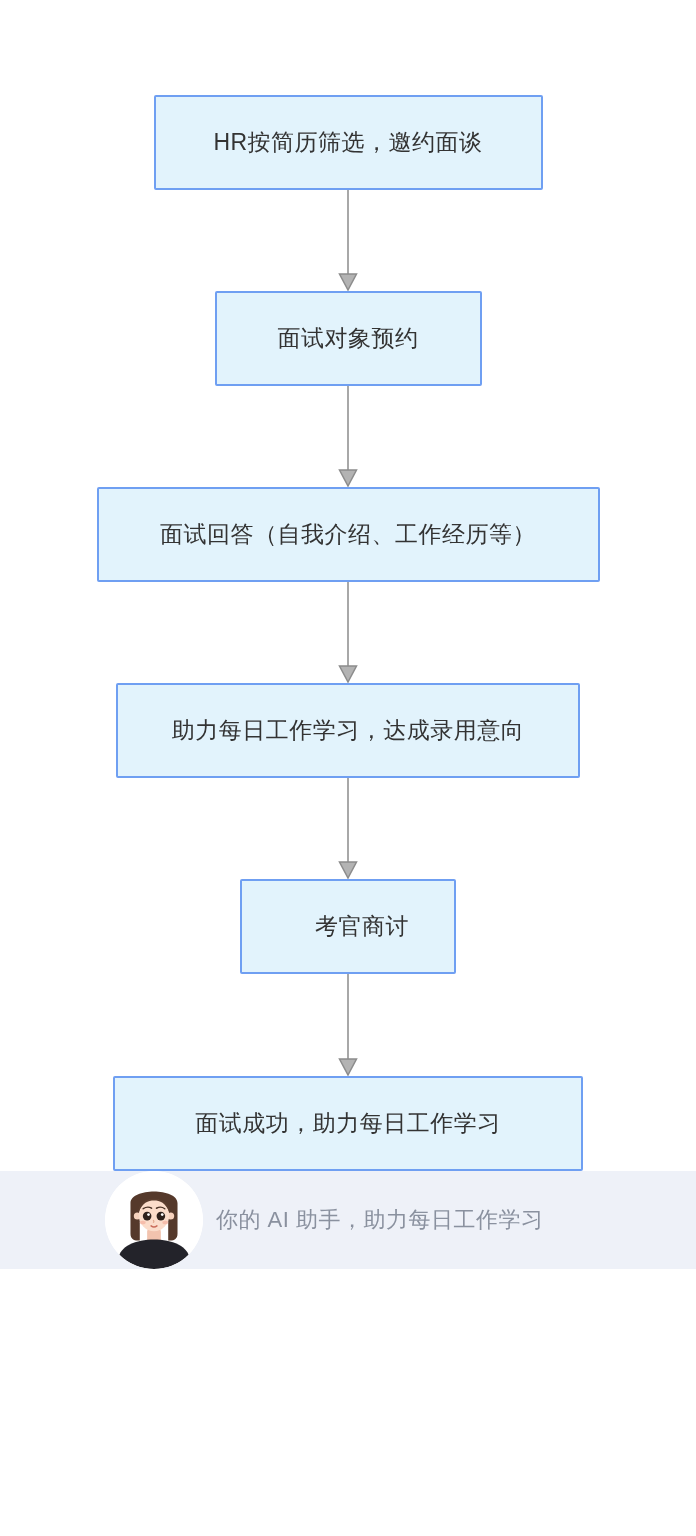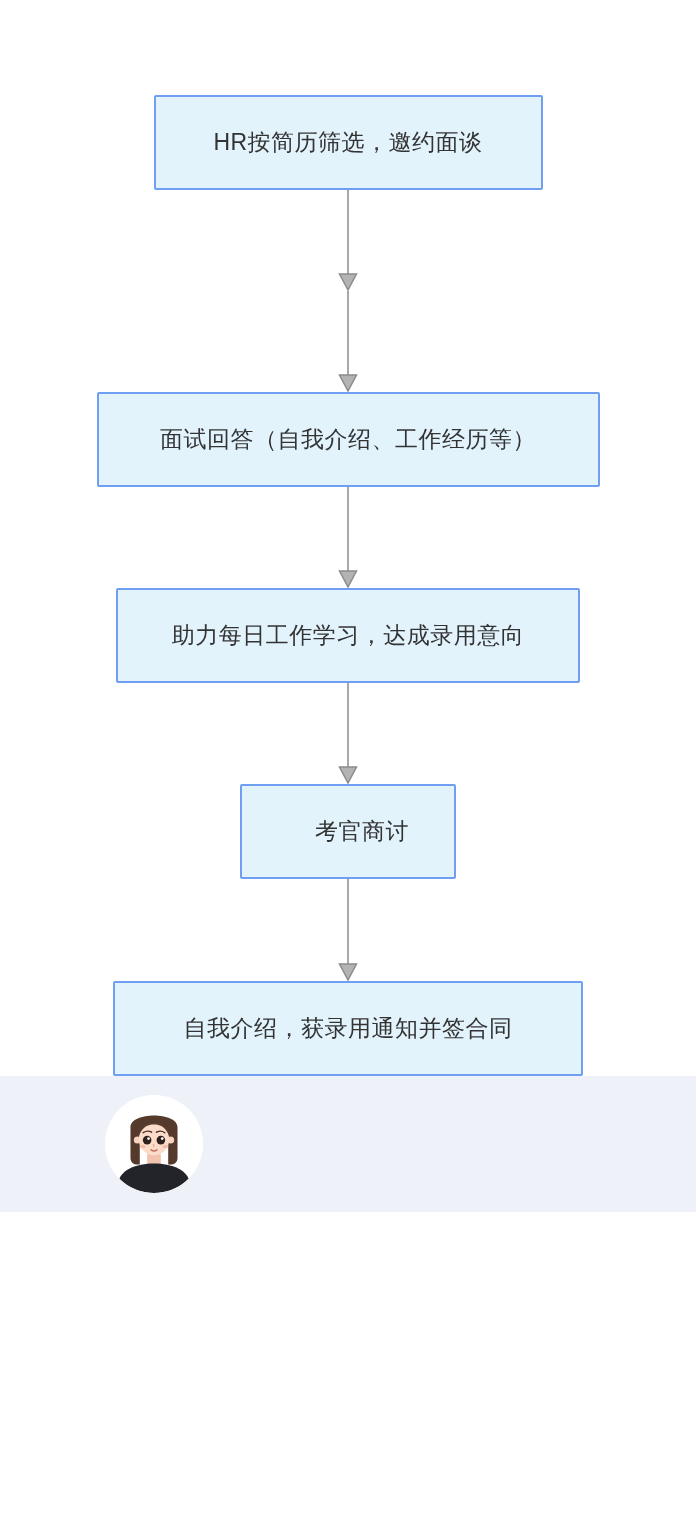--- a/index.html
+++ b/index.html
@@ -82,20 +82,23 @@
 
     <div class="node w1">
       <span>HR按简历筛选，邀约面谈</span>
     </div>
 
     <svg class="arrow" width="24" height="101" viewBox="0 0 24 101">
       <line x1="12" y1="0" x2="12" y2="86" stroke="#a8a8a8" stroke-width="2"></line>
       <polygon points="3.5,84 20.5,84 12,100" fill="#b3b3b3" stroke="#8c8c8c" stroke-width="1.5"></polygon>
     </svg>
 
+    <div class="node w2">
+      <span>面试对象预约</span>
+    </div>
 
     <svg class="arrow" width="24" height="101" viewBox="0 0 24 101">
       <line x1="12" y1="0" x2="12" y2="86" stroke="#a8a8a8" stroke-width="2"></line>
       <polygon points="3.5,84 20.5,84 12,100" fill="#b3b3b3" stroke="#8c8c8c" stroke-width="1.5"></polygon>
     </svg>
 
     <div class="node w3">
       <span>面试回答（自我介绍、工作经历等）</span>
     </div>
 
@@ -116,21 +119,21 @@
     <div class="node w5">
       <span>考官商讨</span>
     </div>
 
     <svg class="arrow" width="24" height="102" viewBox="0 0 24 102">
       <line x1="12" y1="0" x2="12" y2="87" stroke="#a8a8a8" stroke-width="2"></line>
       <polygon points="3.5,85 20.5,85 12,101" fill="#b3b3b3" stroke="#8c8c8c" stroke-width="1.5"></polygon>
     </svg>
 
     <div class="node w6">
-      <span>自我介绍，获录用通知并签合同</span>
+      <span>面试成功，助力每日工作学习</span>
     </div>
 
   </div>
 
   <div class="spacer"></div>
 
   <div class="footer">
 
     <div class="avatar">
       <svg viewBox="0 0 100 100">
@@ -166,17 +169,18 @@
           <ellipse cx="38.5" cy="52.5" rx="3" ry="1.8" fill="#f5b5a2" opacity="0.8"></ellipse>
           <ellipse cx="61.5" cy="52.5" rx="3" ry="1.8" fill="#f5b5a2" opacity="0.8"></ellipse>
 
           <path d="M49.4 50.5 q1 1 0 1.8" stroke="#e0a78d" stroke-width="1.2" fill="none" stroke-linecap="round"></path>
           <path d="M47 56 q3 2.4 6 0" stroke="#c96c5a" stroke-width="1.5" fill="none" stroke-linecap="round"></path>
         </g>
       </svg>
     </div>
 
     <div class="brand-meta">
+      <div class="brand-subtitle">你的 AI 助手，助力每日工作学习</div>
     </div>
 
   </div>
 
 </div>
 
 </body></html>

